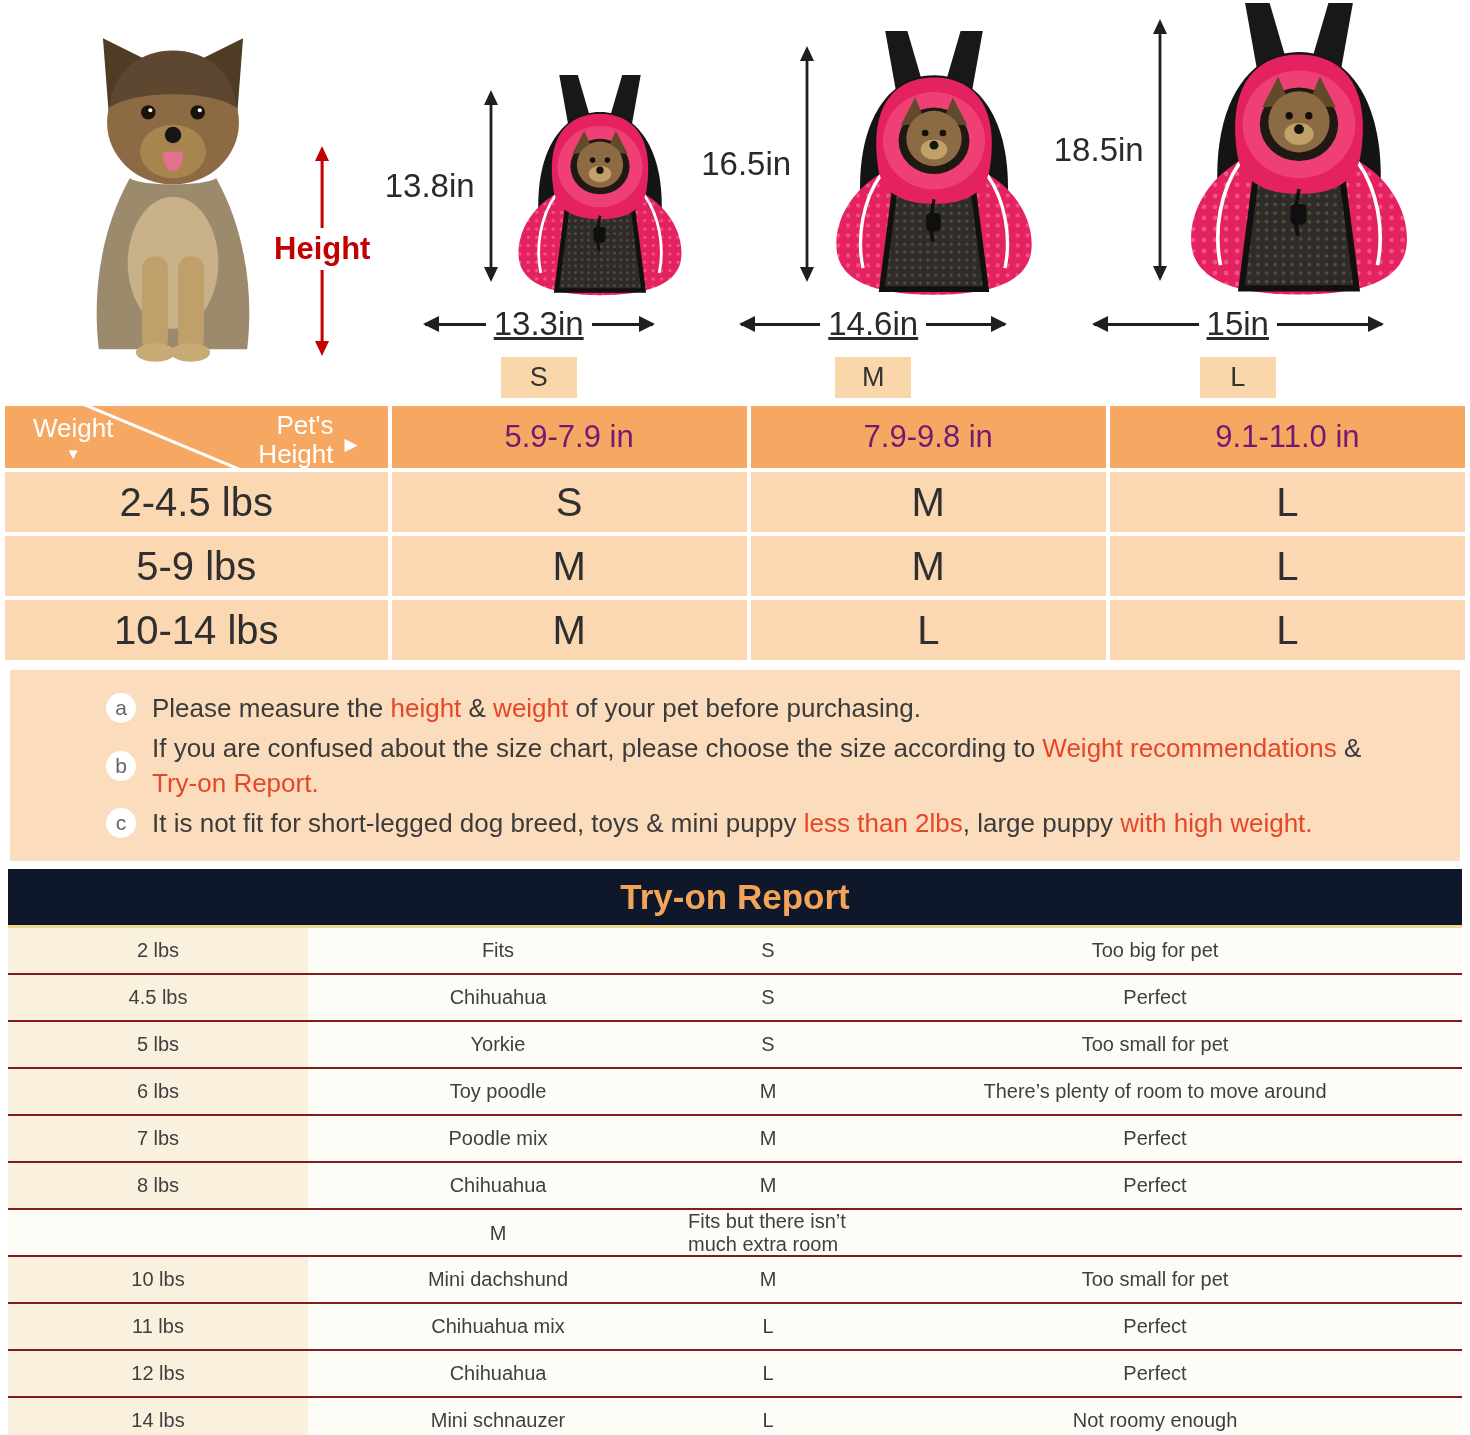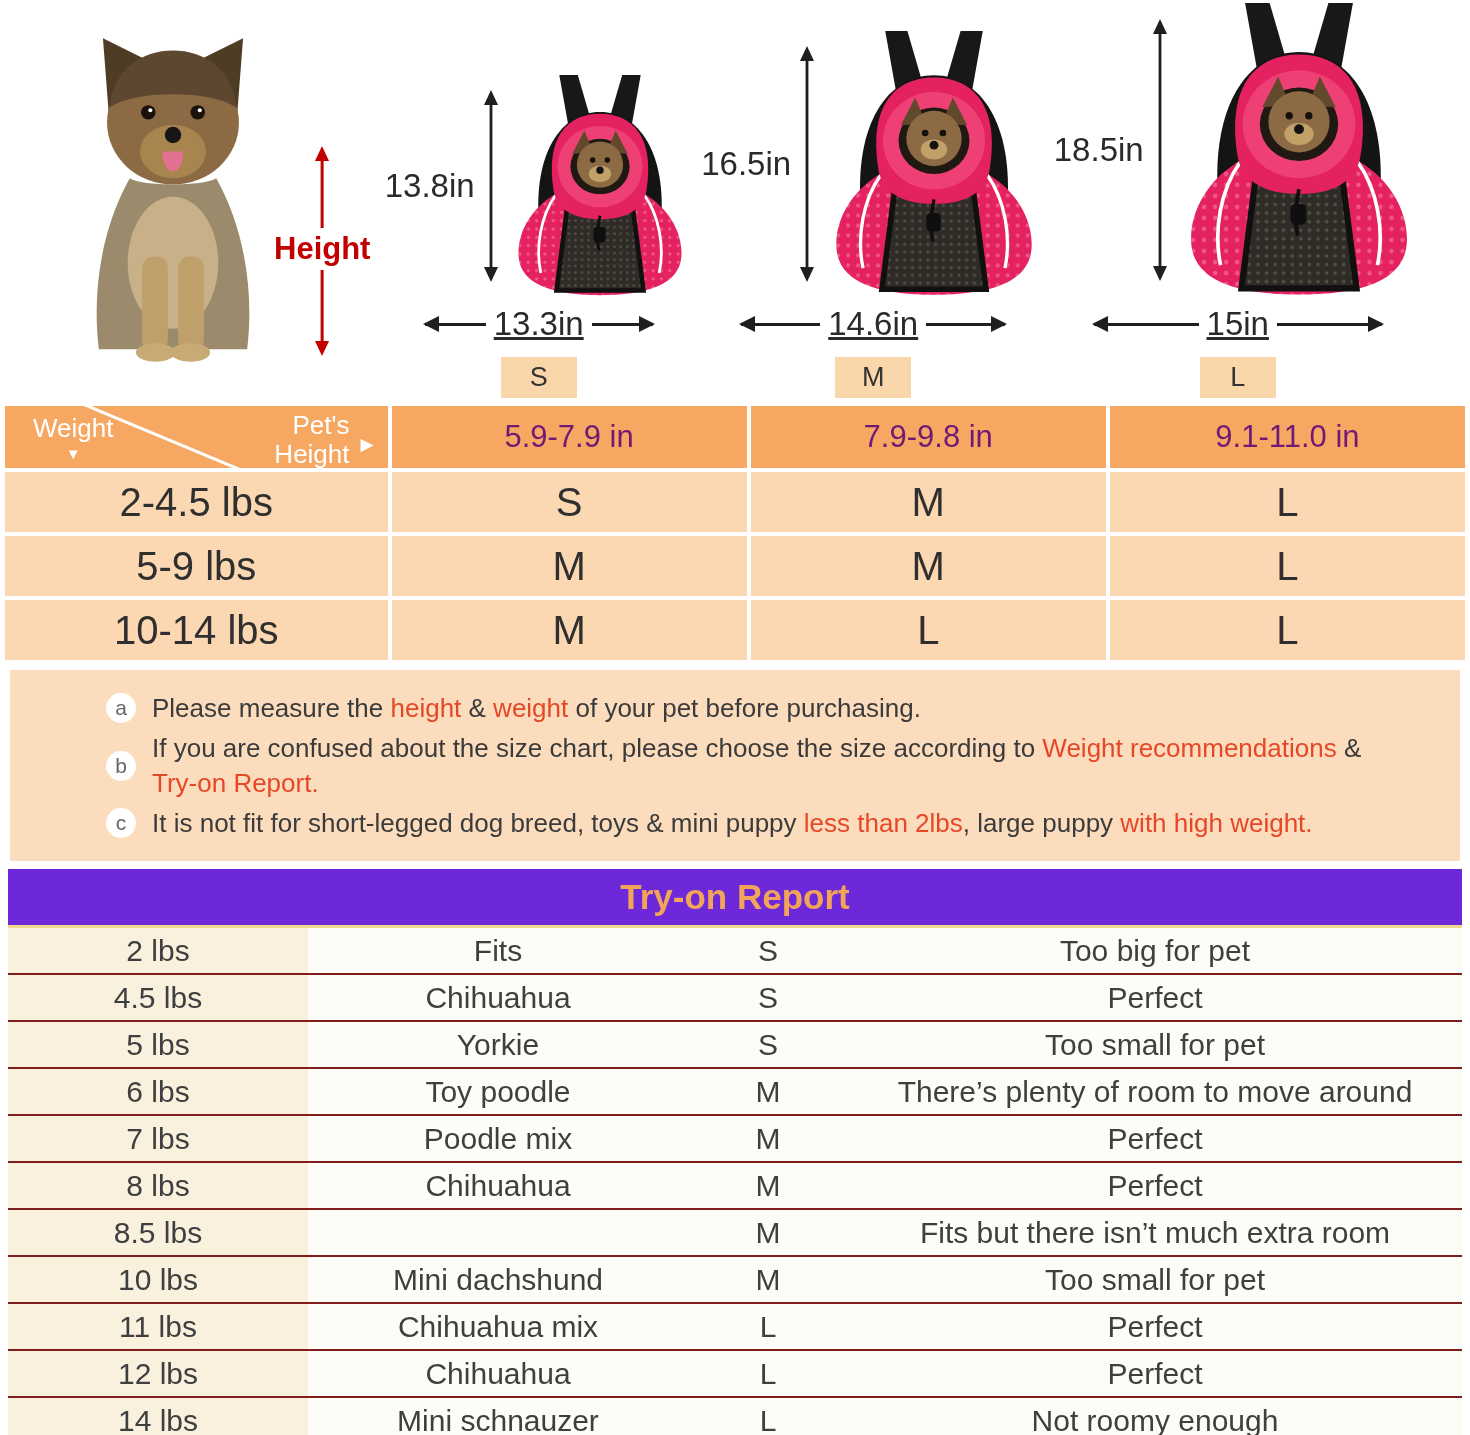--- a/index.html
+++ b/index.html
@@ -25,41 +25,41 @@
   .hdim{margin:0 8px;text-decoration:underline;}
   .chip{margin-top:14px;background:#fad7ab;color:#333;font-size:27px;padding:5px 0;width:76px;text-align:center;}
 
   
   .stable{display:grid;grid-template-columns:26.2% 1fr 1fr 1fr;gap:4px;margin:8px 5px 0;background:#fff;}
   .hcell{background:#f6a862;color:#701a75;font-size:31px;display:flex;align-items:center;justify-content:center;height:62px;}
   .corner{position:relative;height:62px;background:#f6a862;color:#fff;}
   .corner .diag{position:absolute;left:0;top:0;width:100%;height:100%;}
   .w-lab{position:absolute;left:28px;top:9px;font-size:26px;text-align:center;line-height:1;}
   .w-lab .tri{display:block;font-size:15px;margin-top:5px;}
-  .ph-lab{position:absolute;right:38px;top:5px;font-size:26px;text-align:right;line-height:1.1;}
+  .ph-lab{position:absolute;right:54px;top:5px;font-size:26px;text-align:right;line-height:1.1;}
   .ph-lab .tri2{position:absolute;right:-24px;top:25px;font-size:17px;}
   .cell{background:#fbd8b2;display:flex;align-items:center;justify-content:center;height:60px;font-size:40px;color:#2f2f2f;}
 
   
   .notes{margin:10px 10px 0;background:#fbdcbd;padding:15px 28px 15px 96px;}
   .note{display:flex;align-items:center;gap:16px;margin:6px 0;}
   .marker{width:30px;height:30px;border-radius:50%;background:#fff;color:#666;font-size:21px;
     display:flex;align-items:center;justify-content:center;flex-shrink:0;}
   .ntext{font-size:26px;color:#3b3b3b;max-width:1250px;line-height:1.32;}
   .red{color:#e64727;}
 
   
   .tryon{margin:8px 8px 0;}
-  .tryon-header{background:#6d28d9;height:56px;display:flex;align-items:center;justify-content:center;
+  .tryon-header{background:#0f172a;height:56px;display:flex;align-items:center;justify-content:center;
     border-bottom:3px solid #eed98f;}
   .tryon-title{color:#f2a458;font-size:35px;font-weight:bold;}
   .trows{background:#fefcf7;}
   .trow{display:grid;grid-template-columns:300px 380px 160px 1fr;height:45px;border-top:2px solid #7f1d1d;}
   .trow:first-child{border-top:none;}
-  .tc{display:flex;align-items:center;justify-content:center;font-size:30px;color:#3f3f3f;}
+  .tc{display:flex;align-items:center;justify-content:center;font-size:20px;color:#3f3f3f;}
   .tc.c1{background:#faf0de;}
 </style>
 </head>
 <body>
 
 <div class="page">
 
   <section class="top-section">
     <div class="dog-block">
       <svg width="250" height="340" viewBox="0 0 240 330">
@@ -320,21 +320,20 @@
     <div class="tc c3">M</div>
     <div class="tc c4">Perfect</div>
   </div>
   <div class="trow">
     <div class="tc c1">8 lbs</div>
     <div class="tc c2">Chihuahua</div>
     <div class="tc c3">M</div>
     <div class="tc c4">Perfect</div>
   </div>
   <div class="trow">
-    <div class="tc c1">8.5 lbs</div>
     <div class="tc c2"></div>
     <div class="tc c3">M</div>
     <div class="tc c4">Fits but there isn’t much extra room</div>
   </div>
   <div class="trow">
     <div class="tc c1">10 lbs</div>
     <div class="tc c2">Mini dachshund</div>
     <div class="tc c3">M</div>
     <div class="tc c4">Too small for pet</div>
   </div>

